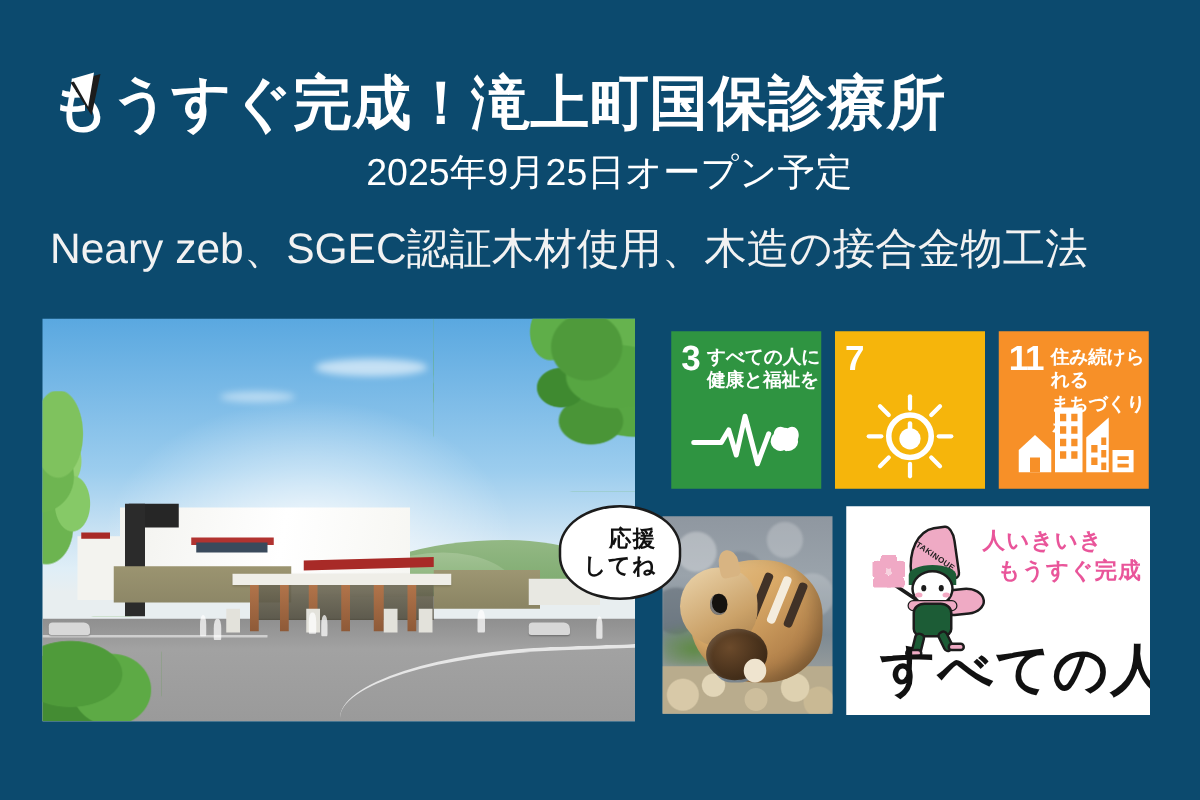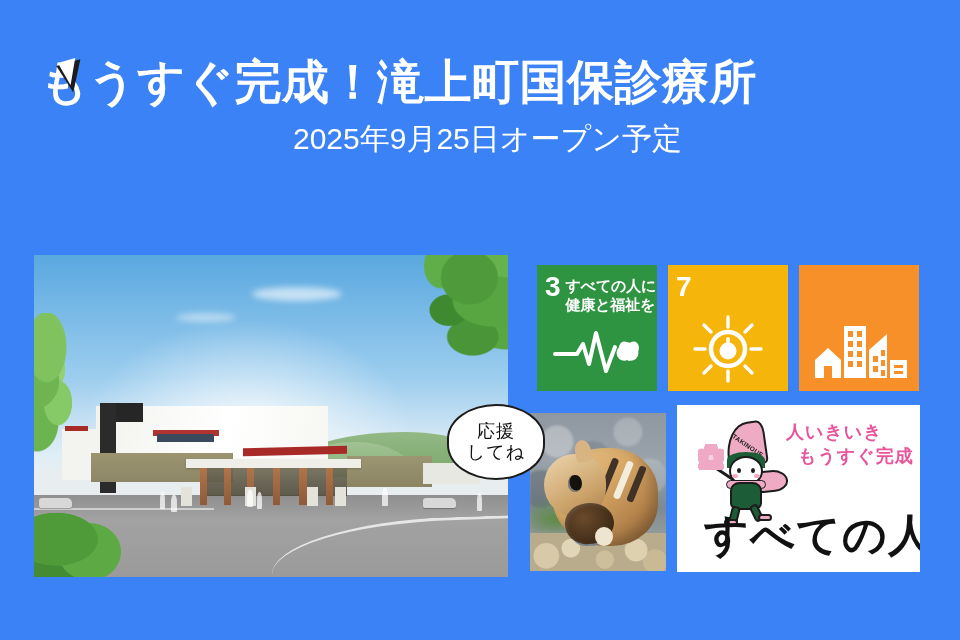--- a/index.html
+++ b/index.html
@@ -15,21 +15,21 @@
     background: #ef3a5e;
     font-family: "Liberation Sans", "DejaVu Sans", sans-serif;
     position: relative;
   }
 
   .poster {
     position: absolute;
     inset: 0;
     width: 960px;
     height: 640px;
-    background: #3b82f6;
+    background: #0c4a6e;
   }
 
   
   .headline-block {
     position: absolute;
     left: 0; top: 0;
     width: 960px;
     height: 240px;
   }
 
@@ -303,22 +303,22 @@
     border-radius: 50% / 46%;
     z-index: 30;
     display: flex;
     align-items: center;
     justify-content: center;
   }
   .bubble-text {
     font-size: 18px;
     line-height: 1.18;
     color: #111111;
-    font-weight: 400;
-    text-align: center;
+    font-weight: 700;
+    text-align: right;
     white-space: pre-line;
     letter-spacing: 1px;
   }
   .bubble-tail {
     position: absolute;
     left: 60px;
     top: 62px;
     width: 0; height: 0;
     border-left: 9px solid transparent;
     border-right: 16px solid transparent;
@@ -642,20 +642,21 @@
   }
 </style>
 </head>
 <body>
 
 <div class="poster">
 
   <div class="headline-block">
     <div class="title-line-1">もうすぐ完成！滝上町国保診療所</div>
     <div class="title-line-2">2025年9月25日オープン予定</div>
+    <div class="title-line-3">Neary zeb、SGEC認証木材使用、木造の接合金物工法</div>
   </div>
 
   <div class="render-photo">
     <div class="sky-glow"></div>
     <div class="cloud-a"></div>
     <div class="cloud-b"></div>
 
     <div class="hill"></div>
     <div class="hill-2"></div>
 
@@ -745,20 +746,25 @@
             <line x1="53" y1="18" x2="60" y2="11"></line>
           </g>
           <circle cx="36" cy="35" r="17" fill="none" stroke="#ffffff" stroke-width="4.5"></circle>
           <circle cx="36" cy="37" r="8.5" fill="#ffffff"></circle>
           <rect x="34.2" y="23" width="3.6" height="12" rx="1.8" fill="#ffffff"></rect>
         </svg>
       </div>
     </div>
 
     <div class="sdg sdg-3">
+      <div class="sdg-head">
+        <div class="sdg-num">11</div>
+        <div class="sdg-cap">住み続けられる
+まちづくりを</div>
+      </div>
       <div class="sdg-art">
         <svg width="96" height="58" viewBox="0 0 96 58" aria-hidden="true">
 
           <path d="M4 58 L4 40 L17 28 L30 40 L30 58 Z" fill="#ffffff"></path>
           <rect x="13" y="46" width="8" height="12" fill="#f79028"></rect>
 
           <rect x="33" y="6" width="22" height="52" fill="#ffffff"></rect>
           <g fill="#f79028">
             <rect x="37" y="11" width="5" height="6"></rect>
               <rect x="46" y="11" width="5" height="6"></rect>

